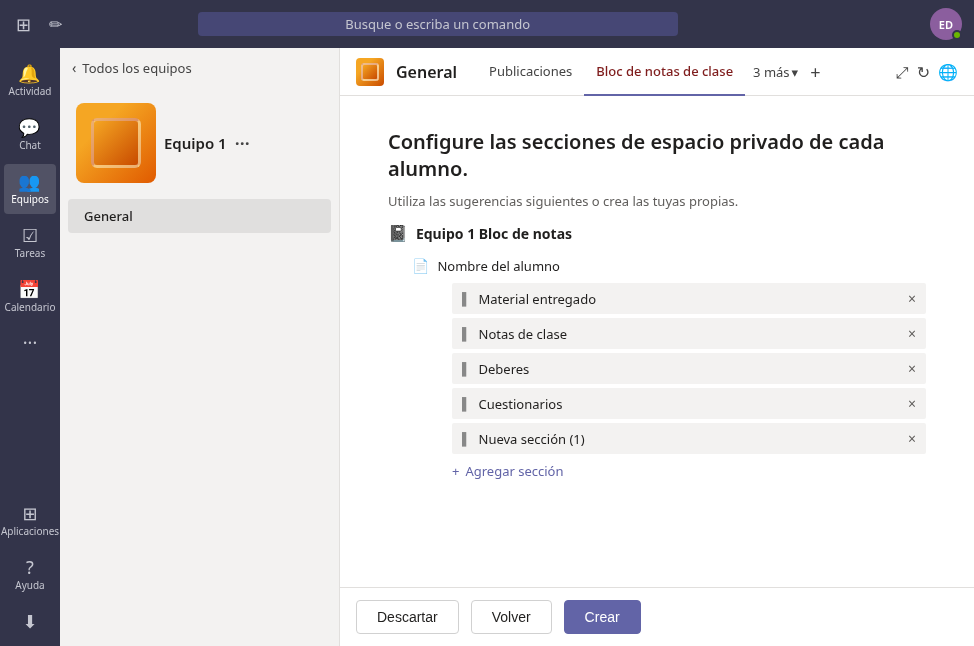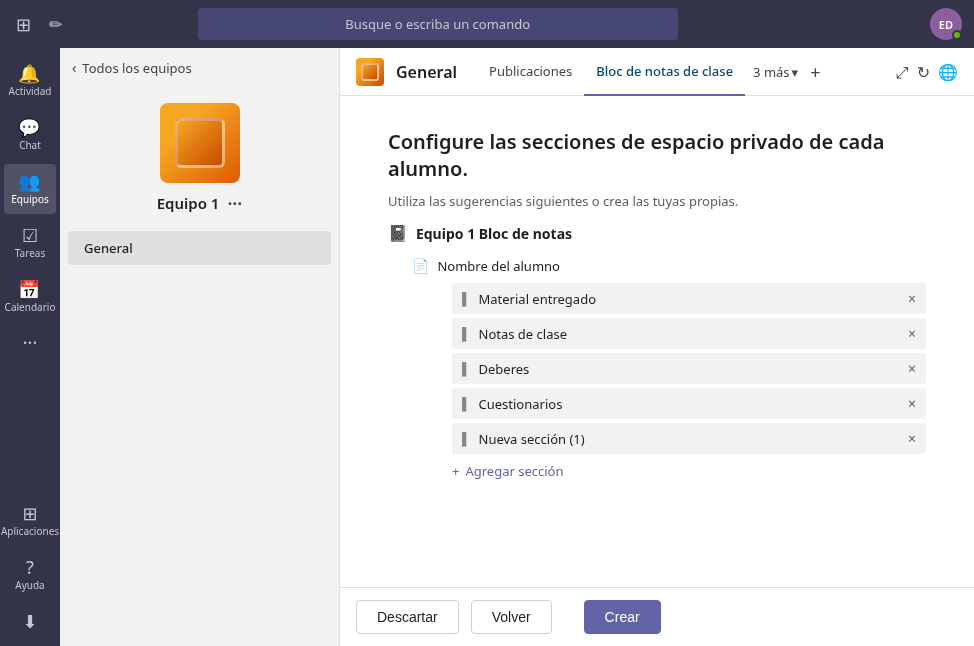--- a/index.html
+++ b/index.html
@@ -16,21 +16,21 @@
       flex-shrink: 0;
     }
     .topbar-grid-icon { color: #c5c6d0; font-size: 18px; cursor: pointer; padding: 4px; }
     .topbar-compose-icon { color: #c5c6d0; font-size: 16px; cursor: pointer; padding: 4px; }
     .topbar-search {
       flex: 1;
       max-width: 480px;
       margin: 0 auto;
       background: #464775;
       border-radius: 4px;
-      height: 32px;
+      height: 24px;
       display: flex;
       align-items: center;
       justify-content: center;
       color: #c5c6d0;
       font-size: 13px;
     }
     .topbar-right { margin-left: auto; display: flex; align-items: center; gap: 8px; }
     .avatar-circle {
       width: 32px; height: 32px;
       border-radius: 50%;
@@ -96,21 +96,21 @@
       align-items: center;
       padding: 10px 12px;
       gap: 6px;
       color: #444;
       font-size: 13px;
       cursor: pointer;
     }
     .sidebar-header .back-arrow { font-size: 14px; color: #444; }
     .team-card {
       display: flex;
-      flex-direction: column;
+      flex-direction: row;
       align-items: center;
       padding: 16px;
       gap: 8px;
     }
     .team-logo {
       width: 80px; height: 80px;
       border-radius: 8px;
       background: linear-gradient(135deg, #f5a623 30%, #e05a00 100%);
       display: flex; align-items: center; justify-content: center;
       font-size: 36px;
@@ -187,21 +187,21 @@
       height: 48px;
       display: flex;
       align-items: center;
       font-size: 13px;
       color: #444;
       cursor: pointer;
       border-bottom: 2px solid transparent;
       white-space: nowrap;
     }
     .tab-item.active {
-      color: #0c4a6e;
+      color: #7f1d1d;
       border-bottom: 2px solid #6264a7;
       font-weight: 500;
     }
     .tab-more {
       font-size: 13px;
       color: #444;
       cursor: pointer;
       padding: 0 8px;
       display: flex;
       align-items: center;
@@ -324,21 +324,20 @@
       font-size: 14px;
       cursor: pointer;
       border: 1px solid #d1d1d1;
       background: #fff;
       color: #201f1e;
     }
     .btn-primary {
       background: #6264a7;
       color: #fff;
       border-color: #6264a7;
-      margin-left: 20px;
     }
   </style>
 </head>
 <body>
 
 <div class="topbar">
   <span class="topbar-grid-icon">⊞</span>
   <span class="topbar-compose-icon">✏</span>
   <div class="topbar-search">
     <span>Busque o escriba un comando</span>

